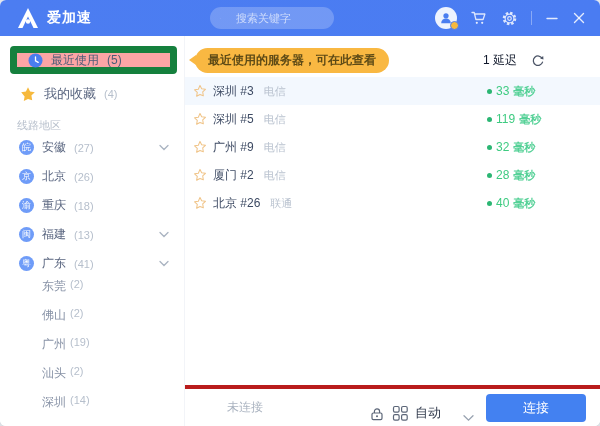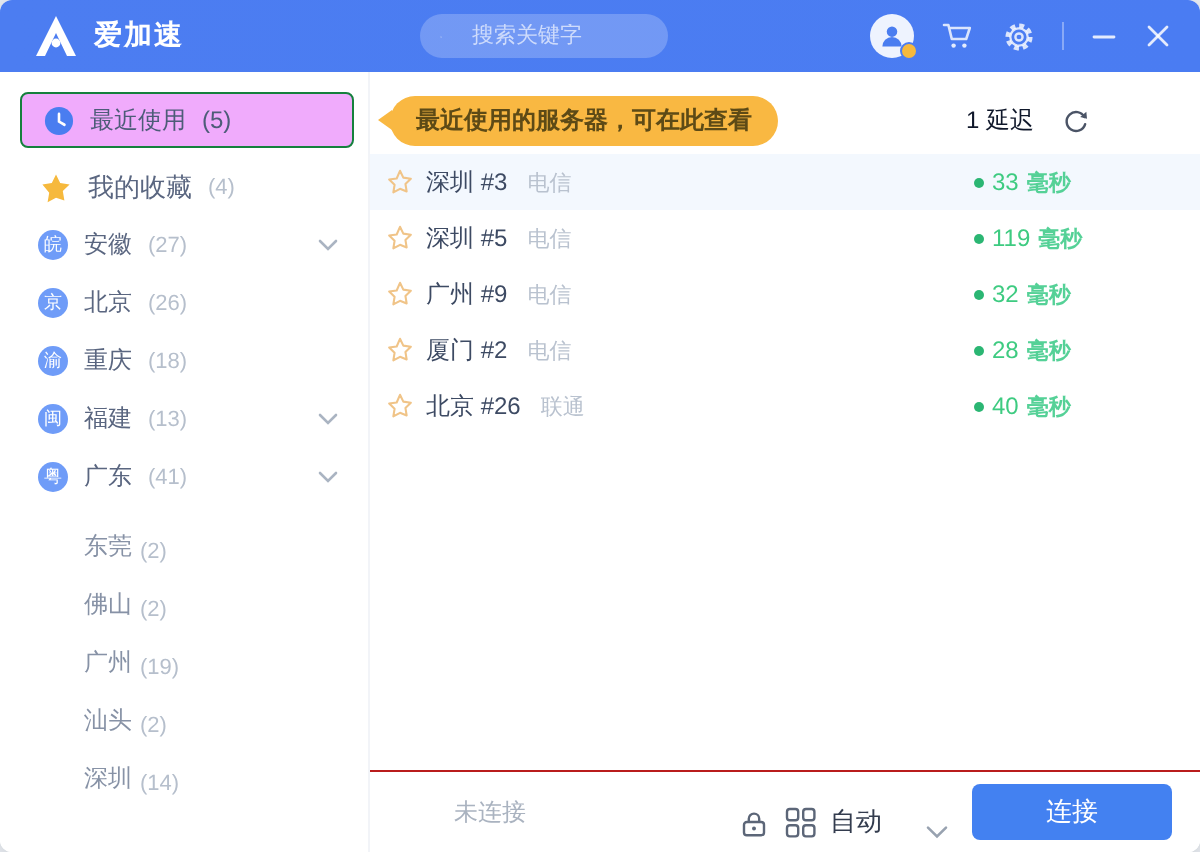--- a/index.html
+++ b/index.html
@@ -20,52 +20,52 @@
   .avatar .badge { position:absolute; right:-2px; bottom:-1px; width:9px; height:9px; border-radius:50%; background:#f6b93d; border:1px solid #4c7df1; }
   .tb-icon { display:flex; align-items:center; cursor:pointer; }
   .tb-sep { width:1px; height:14px; background:rgba(255,255,255,.35); }
 
   
   .body { position:absolute; top:36px; left:0; right:0; bottom:0; display:flex; }
   .sidebar { width:185px; background:#fff; border-right:1px solid #f2f4f8; overflow:hidden; }
   .main { position:relative; flex:1; background:#fff; }
 
   
-  .recent-item { margin:10px 7px 0 10px; height:28px; border:1px solid #15803d; border-radius:4px; background:#f0abfc; display:flex; align-items:center; padding:0 10px 0 11px; gap:8px; cursor:pointer; }
+  .recent-item { margin:10px 7px 0 10px; height:28px; border:7px solid #15803d; border-radius:4px; background:#fca5a5; display:flex; align-items:center; padding:0 10px 0 11px; gap:8px; cursor:pointer; }
   .recent-item .label { font-size:12px; color:#4d5c78; }
   .fav-item { margin-top:6px; height:28px; display:flex; align-items:center; padding:0 14px 0 20px; gap:8px; cursor:pointer; }
   .fav-item .label { font-size:13px; color:#5a6680; }
   .count { font-size:11px; color:#b6bfcc; }
   .section-label { height:25px; line-height:34px; padding-left:17px; font-size:11px; color:#b9c1cd; }
   .region-row { height:29px; display:flex; align-items:center; padding:0 15px 0 19px; gap:8px; cursor:pointer; }
   .region-badge { width:15px; height:15px; border-radius:50%; background:#6f9cf8; color:#fff; font-size:9px; line-height:15px; text-align:center; flex:0 0 15px; }
   .region-name { font-size:12px; color:#5a6680; }
   .region-row .chev { margin-left:auto; }
-  .city-row { height:29px; display:flex; align-items:flex-end; padding-left:42px; gap:4px; cursor:pointer; }
+  .city-row { height:29px; display:flex; align-items:flex-start; padding-left:42px; gap:4px; cursor:pointer; }
   .city-name { font-size:12px; color:#8792a6; }
 
   
   .main-header { display:flex; align-items:center; margin-top:12px; height:25px; }
   .tip { position:relative; margin-left:10px; background:#f9b842; border-radius:13px; height:25px; display:flex; align-items:center; padding:0 13px; }
   .tip-arrow { position:absolute; left:-6px; top:7px; width:0; height:0; border-top:5px solid transparent; border-bottom:5px solid transparent; border-right:7px solid #f9b842; }
   .tip-text { font-size:12px; font-weight:bold; color:#5d4a16; white-space:nowrap; }
   .latency-head { margin-left:auto; margin-right:55px; display:flex; align-items:center; gap:14px; }
   .latency-head .lh-text { font-size:12px; color:#0f172a; cursor:pointer; }
   .server-list { margin-top:4px; }
   .server-row { height:28px; display:flex; align-items:center; padding-left:8px; cursor:pointer; }
   .server-row.hovered { background:#f3f8fe; }
   .srv-name { font-size:12px; color:#3d4a63; margin-left:6px; }
   .srv-carrier { font-size:11px; color:#b9c2cf; margin-left:10px; }
   .lat { width:70px; margin-left:auto; margin-right:43px; display:flex; align-items:center; }
   .lat-dot { width:5px; height:5px; border-radius:50%; background:#2bb673; margin-right:4px; }
   .lat-val { font-size:12px; color:#3ecb81; }
   .lat-unit { font-size:11px; font-weight:bold; color:#55d197; margin-left:4px; }
 
   
-  .footer { position:absolute; left:0; right:0; bottom:0; height:41px; background:#fff; border-top:1px solid #b91c1c; display:flex; align-items:center; padding:0 14px 0 42px; }
+  .footer { position:absolute; left:0; right:0; bottom:0; height:41px; background:#fff; border-top:4px solid #b91c1c; display:flex; align-items:center; padding:0 14px 0 42px; }
   .status { font-size:12px; color:#aab3c0; }
   .foot-right { margin-left:auto; display:flex; align-items:flex-end; }
   .mode-lock { display:flex; margin-right:7px; cursor:pointer; }
   .mode-grid { display:flex; margin-right:6px; cursor:pointer; }
   .mode-label { font-size:13px; color:#333c4e; cursor:pointer; }
   .mode-chev { margin-left:22px; margin-right:12px; display:flex; cursor:pointer; }
   .connect-btn { width:100px; height:28px; border:none; border-radius:4px; background:#4381f1; color:#ffffff; font-size:13px; cursor:pointer; font-family:Liberation Mono, monospace; }
 </style>
 </head>
 <body>
@@ -140,20 +140,21 @@
       </div>
 
       <div class="fav-item">
         <svg width="16" height="16" viewBox="0 0 16 16">
           <path d="M8 1.2l2.1 4.3 4.7.7-3.4 3.3.8 4.7L8 12.9l-4.2 2.2.8-4.7L1.2 6.2l4.7-.7z" fill="#f6b93d"></path>
         </svg>
         <span class="label">我的收藏</span>
         <span class="count">(4)</span>
       </div>
 
+      <div class="section-label">线路地区</div>
 
       <div class="region-row">
         <span class="region-badge">皖</span>
         <span class="region-name">安徽</span>
         <span class="count">(27)</span>
         <svg class="chev" width="10" height="7" viewBox="0 0 10 7">
             <polyline points="1,1.5 5,5.5 9,1.5" fill="none" stroke="#aab4c2" stroke-width="1.3" stroke-linecap="round"></polyline>
           </svg>
       </div>
       <div class="region-row">

